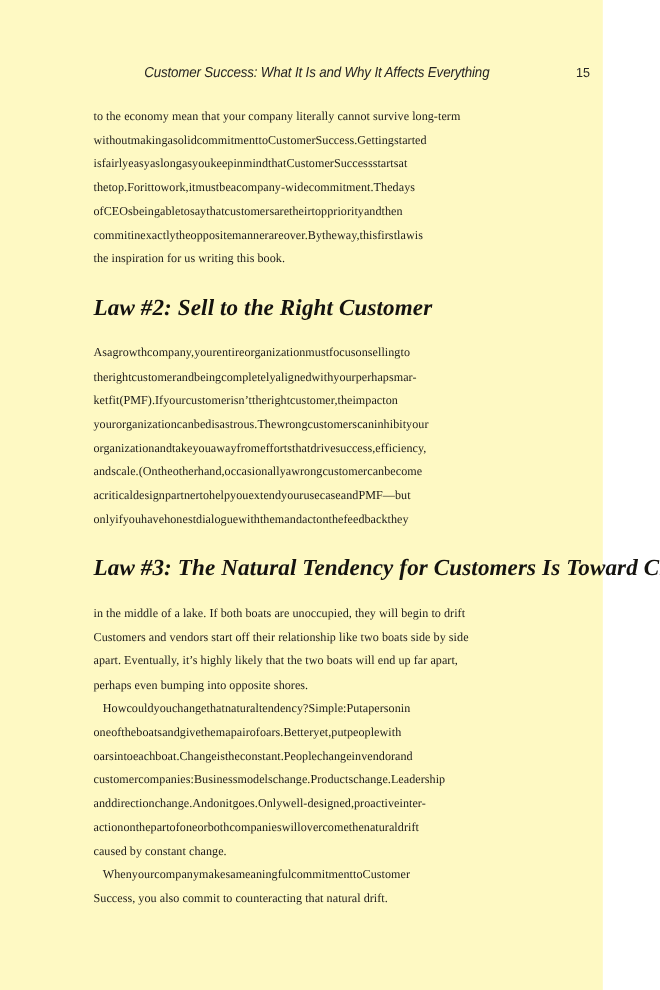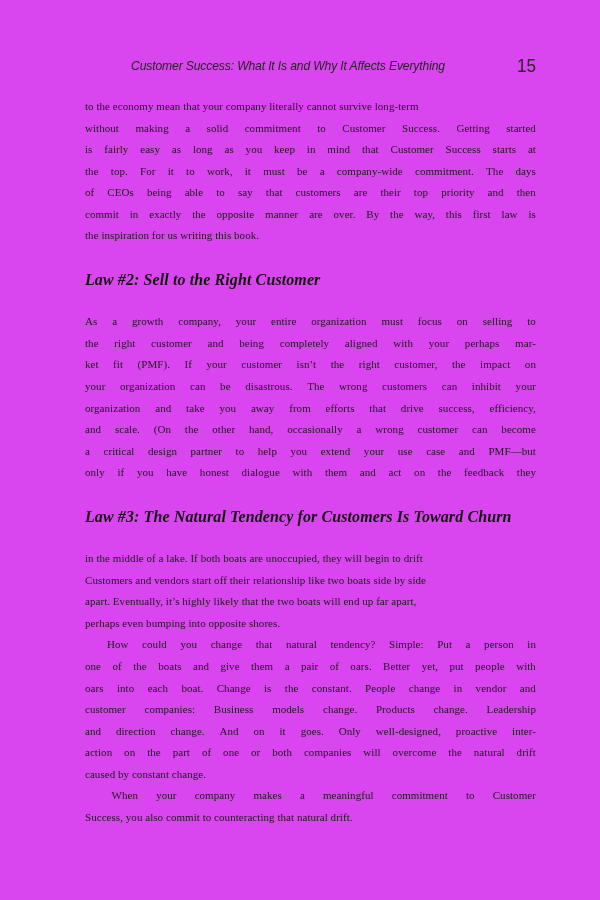--- a/index.html
+++ b/index.html
@@ -13,23 +13,23 @@
     position: relative;
     overflow: hidden;
     font-family: "Liberation Serif", serif;
     color: #1c1a19;
     -webkit-font-smoothing: antialiased;
   }
 
   .page {
     position: absolute;
     left: 0; top: 0;
-    width: 600px;
+    width: 548px;
     height: 900px;
-    background: #d946ef;
+    background: #fef9c3;
     text-decoration: underline;
   }
 
   
   .running-head {
     position: absolute;
     left: 85px;
     top: 57px;
     width: 451px;
     height: 20px;
@@ -51,21 +51,21 @@
     color: #262422;
     white-space: nowrap;
   }
   .running-head-pageno {
     position: absolute;
     right: 0;
     top: 0;
     font-family: "Liberation Sans", sans-serif;
     font-style: normal;
     font-weight: 400;
-    font-size: 18px;
+    font-size: 12px;
     line-height: 18px;
     transform: scaleX(0.95);
     transform-origin: right top;
     color: #262422;
     margin-left: 14px;
   }
 
   
   .textblock {
     position: absolute;
@@ -80,33 +80,32 @@
     letter-spacing: 0.05px;
     margin: 0;
   }
   .para .ln {
     display: block;
     white-space: nowrap;
   }
   
   .para .ln.j {
     display: flex;
-    justify-content: space-between;
     width: 451px;
   }
   .para .ln.j > span { white-space: pre; }
   .gap-head-before { height: 22px; }
   .gap-head-after  { height: 21px; }
 
   h2.law-head {
     margin: 0;
     font-family: "Liberation Serif", serif;
     font-weight: 700;
     font-style: italic;
-    font-size: 16px;
+    font-size: 21px;
     line-height: 21.55px;
     letter-spacing: 0.1px;
     color: #15130f;
     white-space: nowrap;
   }
 </style>
 </head>
 <body>
 
 <div class="page">

